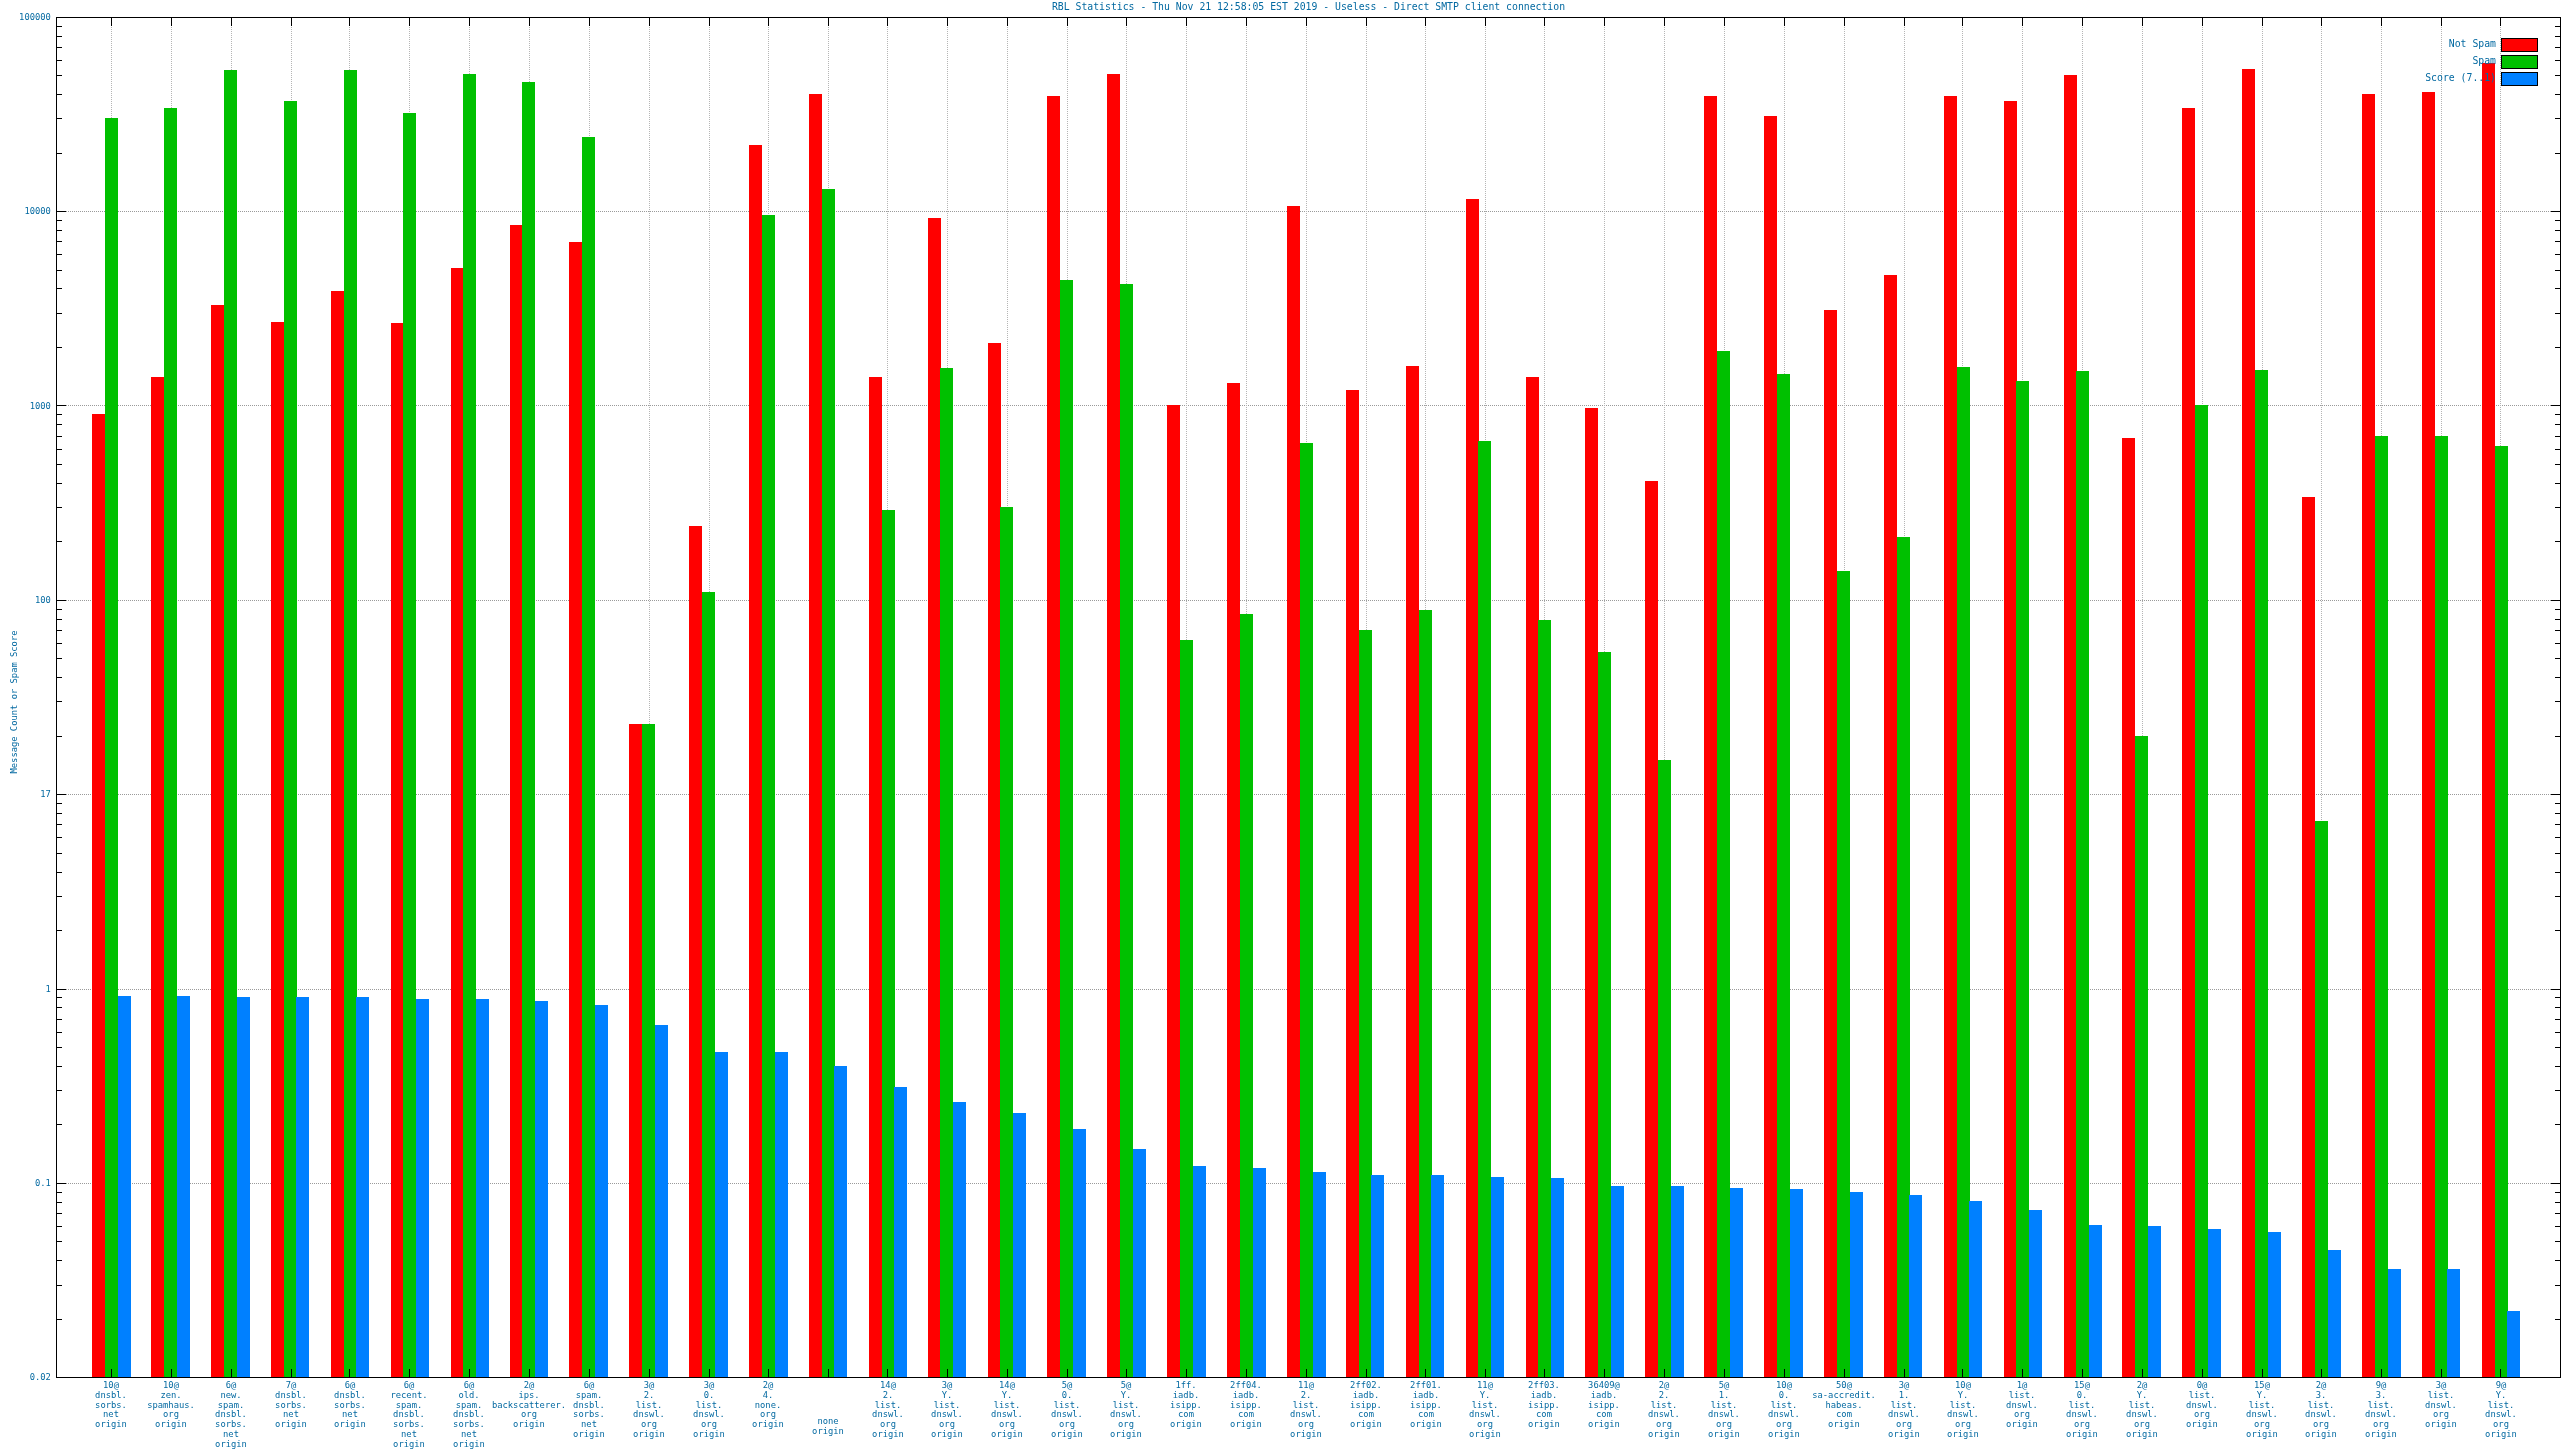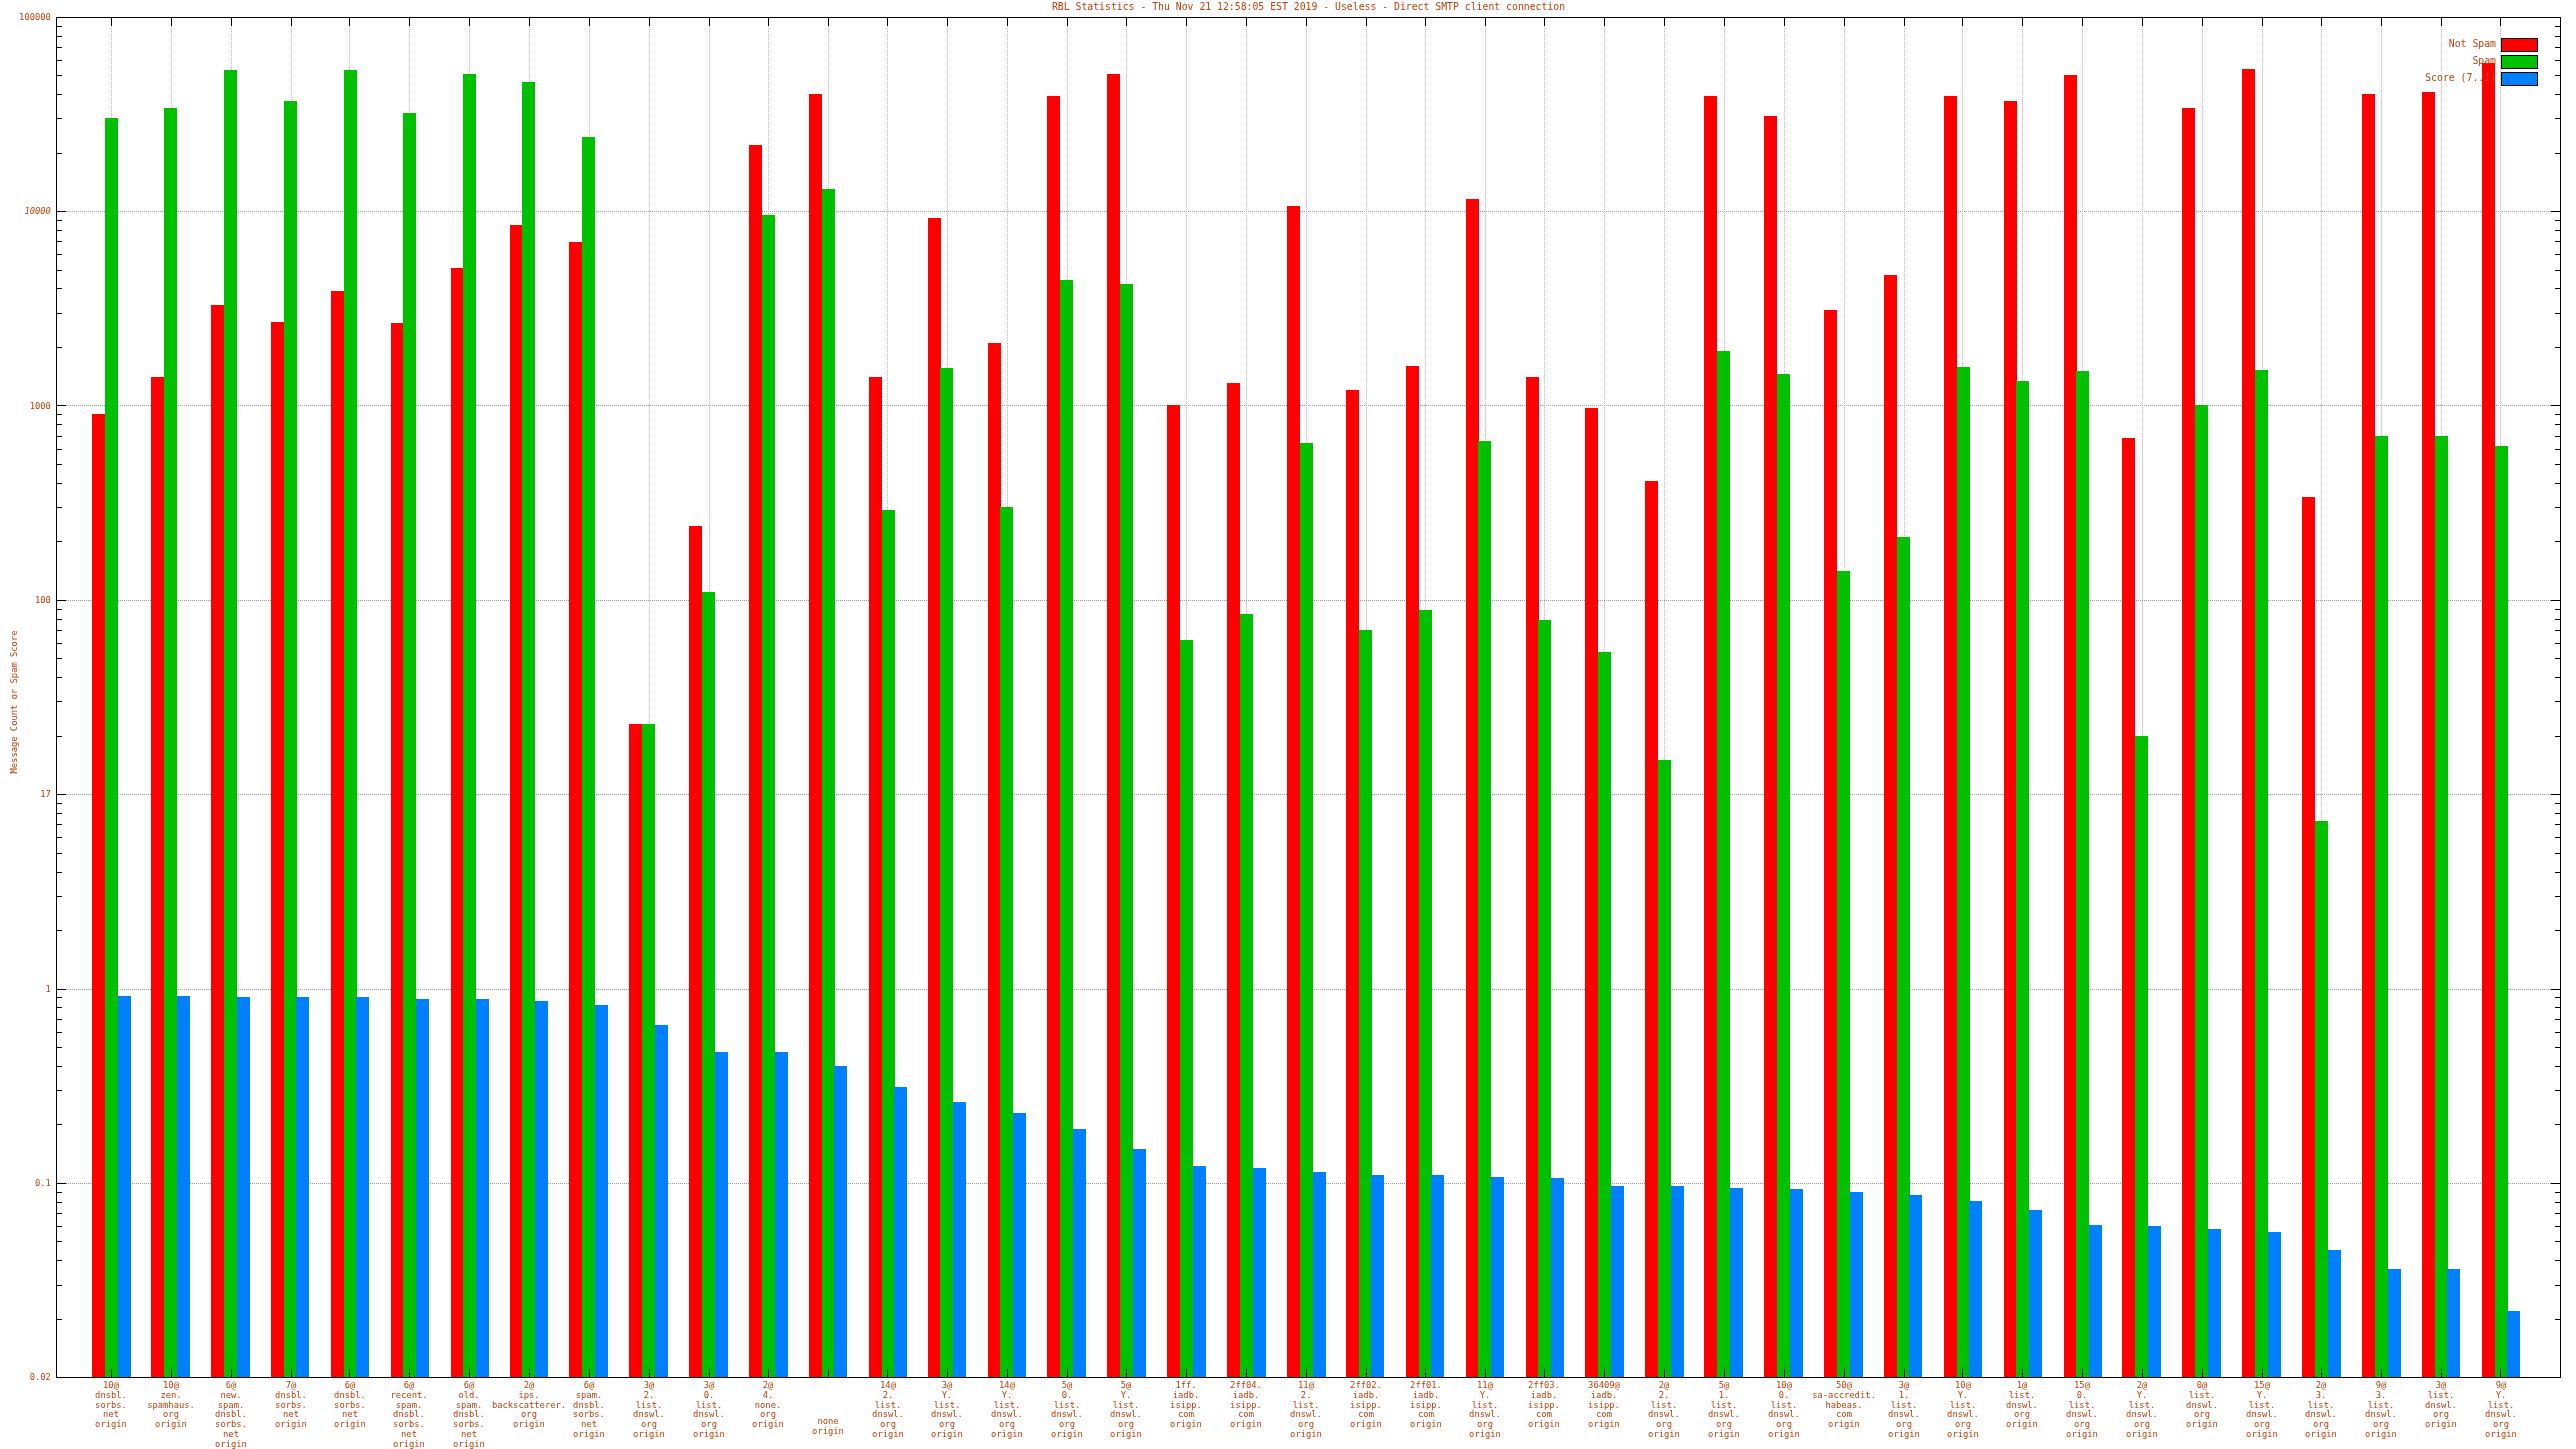--- a/index.html
+++ b/index.html
@@ -1,17 +1,17 @@
 <!DOCTYPE html>
 <html><head>
 <meta charset="utf-8">
 <style>
   html,body{margin:0;padding:0;background:#ffffff;}
   #chart{position:relative;width:2576px;height:1449px;background:#ffffff;
-         font-family:"DejaVu Sans Mono","Liberation Mono",monospace;color:#c2410c;}
+         font-family:"DejaVu Sans Mono","Liberation Mono",monospace;color:#0369a1;}
   #plot{position:absolute;left:56px;top:16.7px;width:2505px;height:1361px;
         border:1px solid #000;box-sizing:border-box;}
   .title{position:absolute;top:1px;left:0;width:2617px;text-align:center;
          font-size:9.8px;white-space:pre;}
   .ylab{position:absolute;left:-241px;top:697px;width:510px;text-align:center;
         font-size:8.8px;transform:rotate(-90deg);}
   .hgrid{position:absolute;height:0;border-top:1px dotted #9a9a9a;}
   .vgrid{position:absolute;width:0;border-left:1px dotted #b5b5b5;}
   .tick{position:absolute;background:#000;}
   .bar{position:absolute;}
@@ -409,21 +409,21 @@
       <div class="tick" style="left: 2321px; top: 1369px; width: 1px; height: 7.9px;"></div>
       <div class="tick" style="left: 2381px; top: 17.7px; width: 1px; height: 7.9px;"></div>
       <div class="tick" style="left: 2381px; top: 1369px; width: 1px; height: 7.9px;"></div>
       <div class="tick" style="left: 2441px; top: 17.7px; width: 1px; height: 7.9px;"></div>
       <div class="tick" style="left: 2441px; top: 1369px; width: 1px; height: 7.9px;"></div>
       <div class="tick" style="left: 2500px; top: 17.7px; width: 1px; height: 7.9px;"></div>
       <div class="tick" style="left: 2500px; top: 1369px; width: 1px; height: 7.9px;"></div>
     </div>
   <div id="ylabel-layer">
       <div class="ytl" style="left: 3.9px; top: 12.8px;">100000</div>
-      <div class="ytl" style="left: 3.9px; top: 207px; font-style: italic;">10000</div>
+      <div class="ytl" style="left: 3.9px; top: 207px;">10000</div>
       <div class="ytl" style="left: 3.9px; top: 402px;">1000</div>
       <div class="ytl" style="left: 3.9px; top: 596px;">100</div>
       <div class="ytl" style="left: 3.9px; top: 790px;">17</div>
       <div class="ytl" style="left: 3.9px; top: 985px;">1</div>
       <div class="ytl" style="left: 3.9px; top: 1179px;">0.1</div>
       <div class="ytl" style="left: 3.9px; top: 1373px;">0.02</div>
     </div>
   <div id="xlabel-layer">
       <div class="xtl" style="left: 51px; top: 1381px;">
         <div>10@</div>

